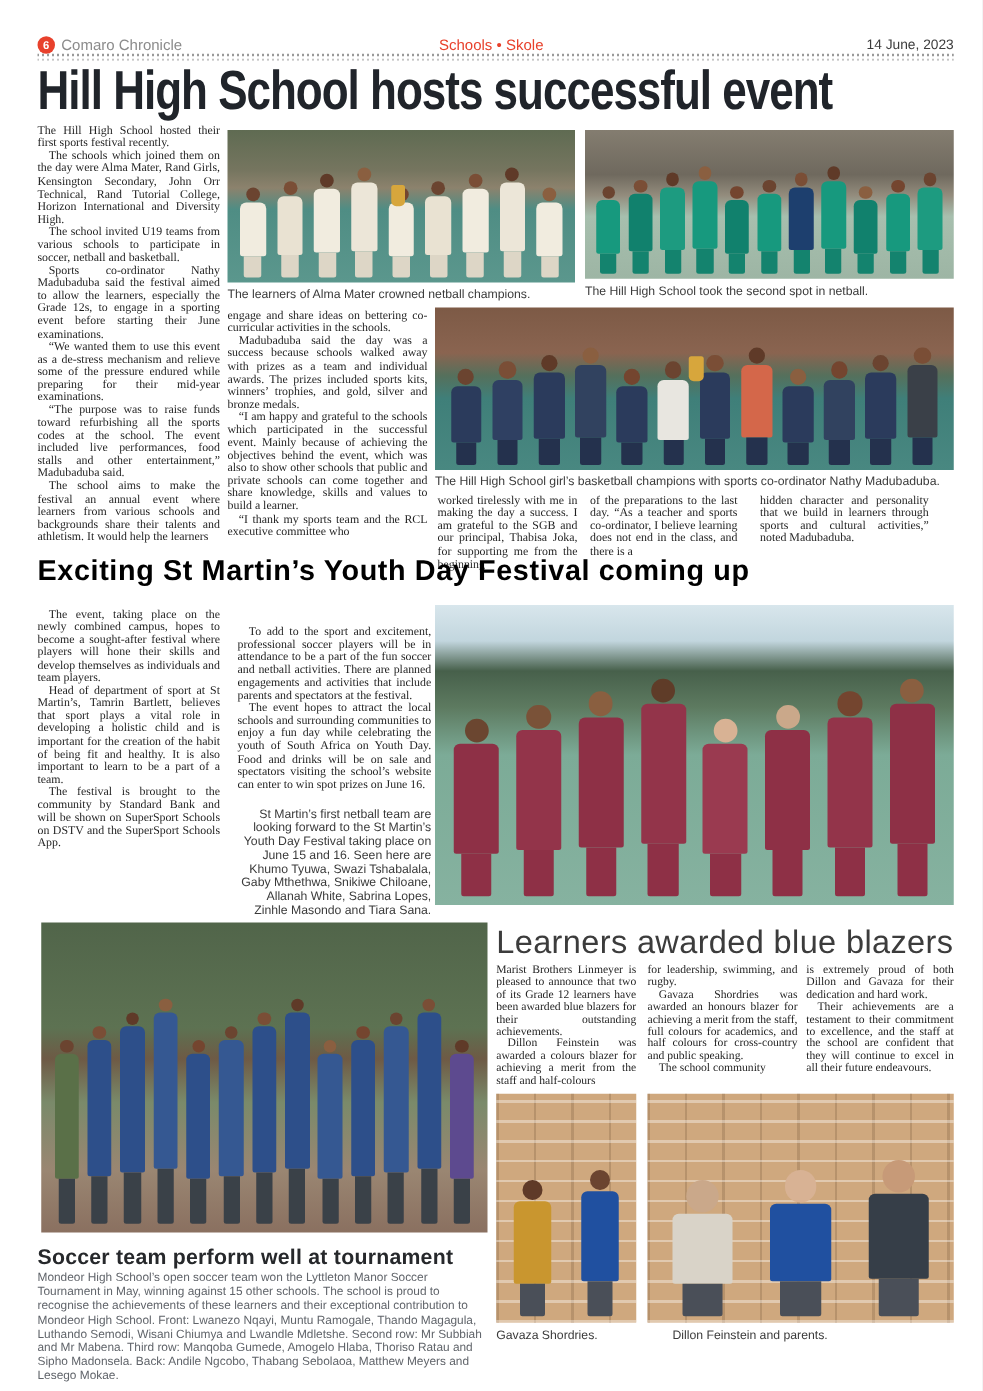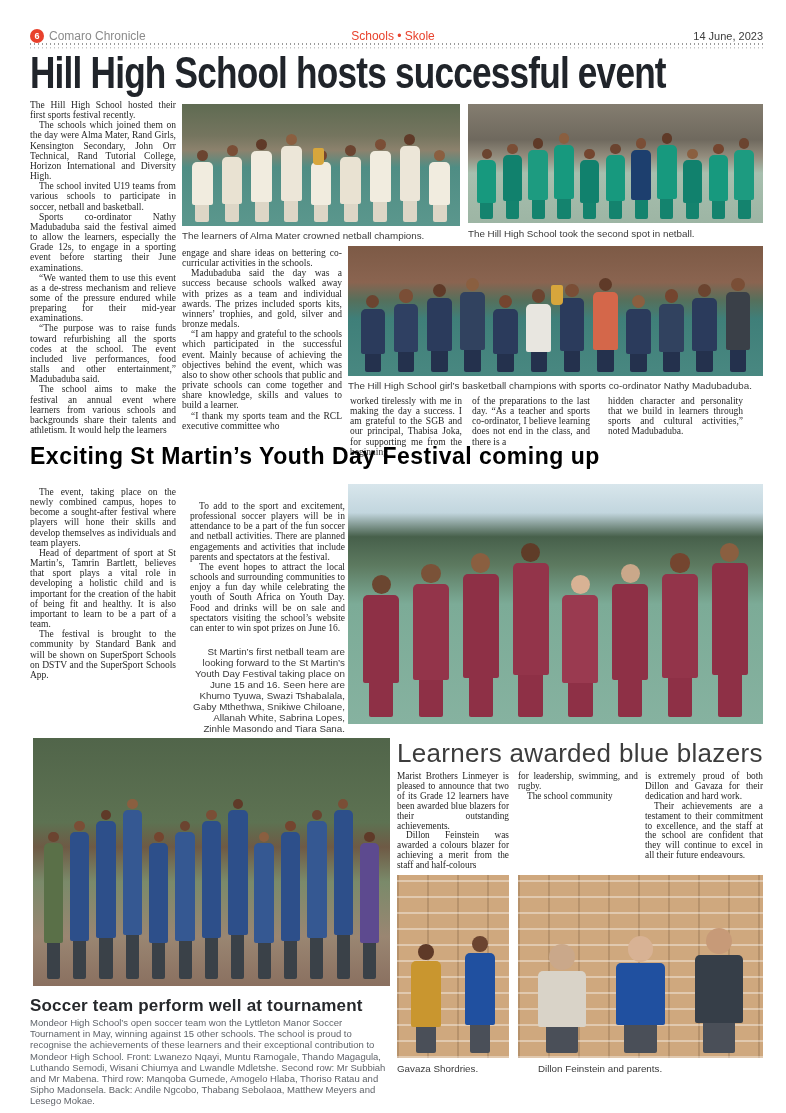--- a/index.html
+++ b/index.html
@@ -413,20 +413,21 @@
   <div class="gray-body">Mondeor High School’s open soccer team won the Lyttleton Manor Soccer Tournament in May, winning against 15 other schools. The school is proud to recognise the achievements of these learners and their exceptional contribution to Mondeor High School. Front: Lwanezo Nqayi, Muntu Ramogale, Thando Magagula, Luthando Semodi, Wisani Chiumya and Lwandle Mdletshe. Second row: Mr Subbiah and Mr Mabena. Third row: Manqoba Gumede, Amogelo Hlaba, Thoriso Ratau and Sipho Madonsela. Back: Andile Ngcobo, Thabang Sebolaoa, Matthew Meyers and Lesego Mokae.</div>
 
   <h3 class="h3">Learners awarded blue blazers</h3>
 
   <div class="col" style="left:397px;top:772px;width:112px;font-size:9.3px;line-height:9.9px;">
     <p>Marist Brothers Linmeyer is pleased to announce that two of its Grade 12 learners have been awarded blue blazers for their outstanding achievements.</p>
     <p class="ind">Dillon Feinstein was awarded a colours blazer for achieving a merit from the staff and half-colours</p>
   </div>
   <div class="col" style="left:518px;top:772px;width:120px;font-size:9.3px;line-height:9.9px;">
     <p>for leadership, swimming, and rugby.</p>
+    <p class="ind">Gavaza Shordries was awarded an honours blazer for achieving a merit from the staff, full colours for academics, and half colours for cross-country and public speaking.</p>
     <p class="ind">The school community</p>
   </div>
   <div class="col" style="left:645px;top:772px;width:118px;font-size:9.3px;line-height:9.9px;">
     <p>is extremely proud of both Dillon and Gavaza for their dedication and hard work.</p>
     <p class="ind">Their achievements are a testament to their commitment to excellence, and the staff at the school are confident that they will continue to excel in all their future endeavours.</p>
   </div>
 
   <div class="photo brick" style="left:397px;top:875px;width:112px;height:183px;--legs:#4a4f58;--pw:32%;">
     <div class="people">
         <div class="person" style="height: 80%;">

